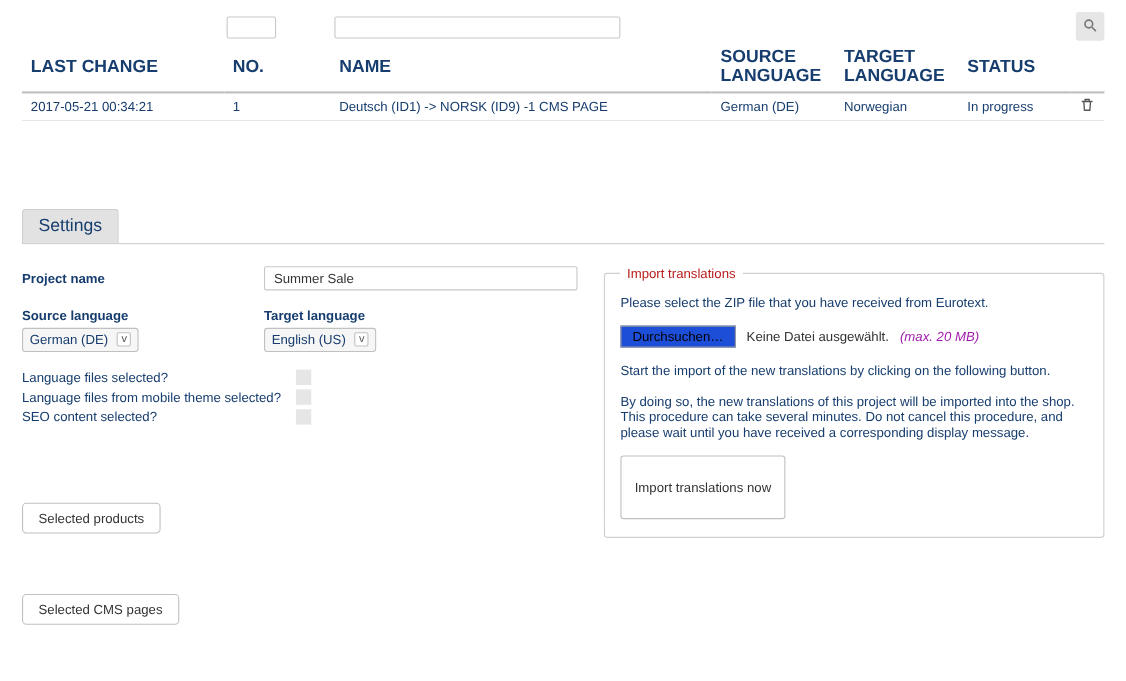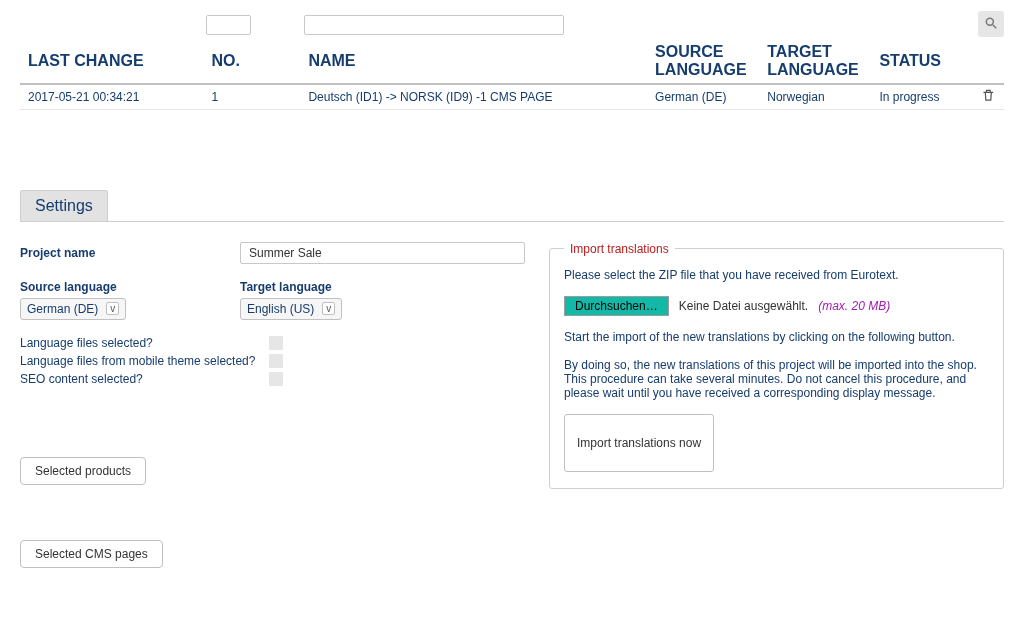--- a/index.html
+++ b/index.html
@@ -108,21 +108,21 @@
     }
 
     fieldset.import {
       border: 1px solid #cfcfcf; border-radius: 3px;
       padding: 12px 14px 16px;
     }
     fieldset.import legend { padding: 0 6px; color: #b91c1c; font-weight: normal; }
     .imp-text { margin-bottom: 14px; }
     .file-row { display: flex; align-items: center; gap: 10px; margin-bottom: 14px; }
     .file-btn {
-      border: 1px solid #9d9d9d; background: #14b8a6;
+      border: 1px solid #9d9d9d; background: #1d4ed8;
       padding: 2px 10px; font-size: 12px; cursor: pointer;
     }
     .file-status { color: #333; }
     .file-hint { color: #a21caf; font-style: italic; }
     .import-btn {
       border: 1px solid #c0c0c0; border-radius: 3px;
       padding: 21px 12px; background: #fff; cursor: pointer;
       font-size: 12px; color: #333;
     }
   </style>

